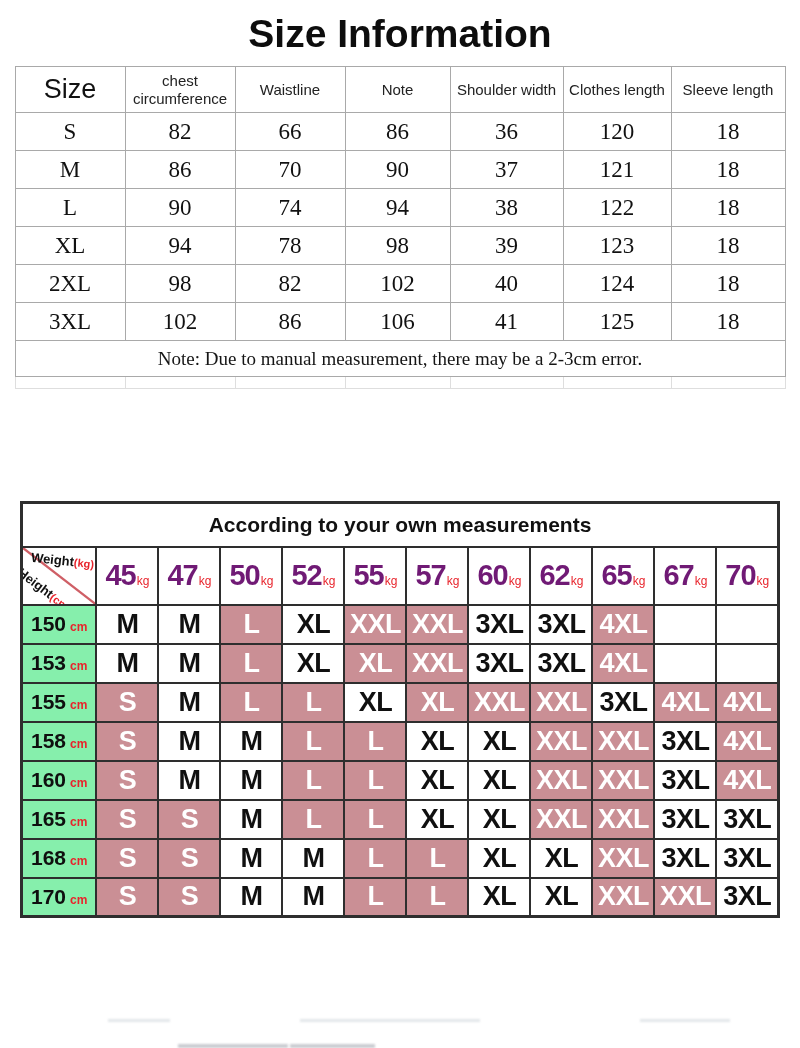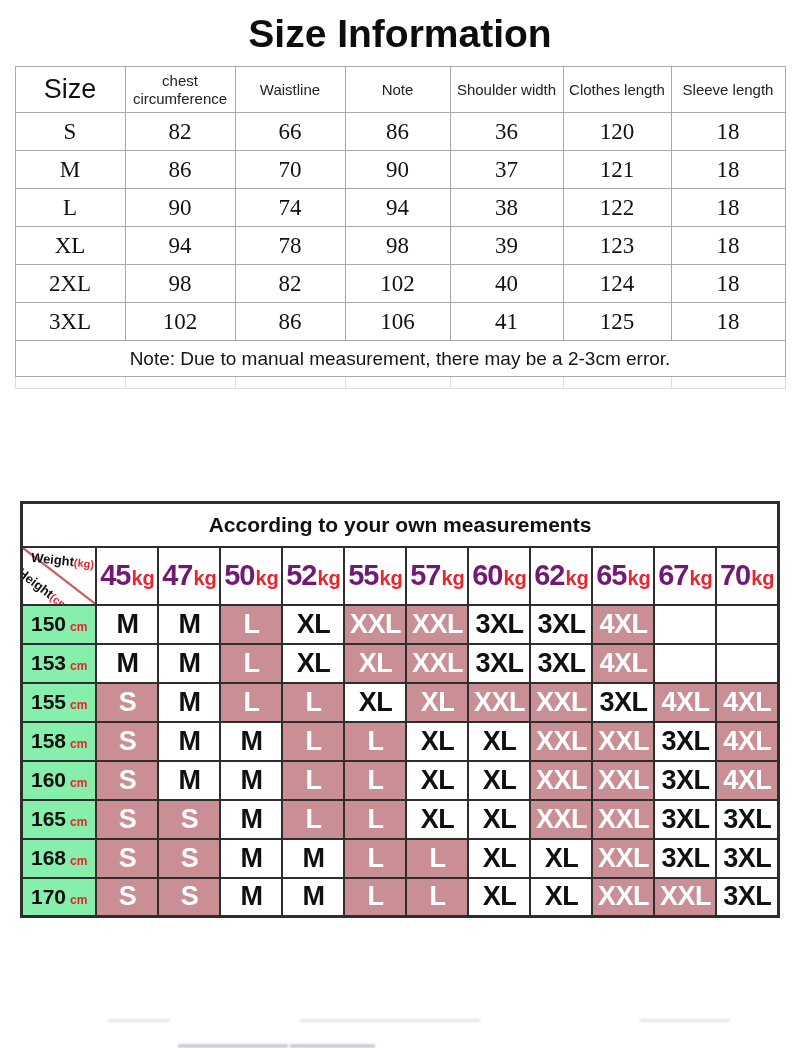--- a/index.html
+++ b/index.html
@@ -34,37 +34,37 @@
   .size-table thead th{
     height:46px;font-weight:normal;font-size:15px;line-height:1.15;color:#222;
   }
   .size-table thead th.size-col-head{font-size:27px;color:#111;}
   .size-table tbody td{
     height:38px;font-family:"Liberation Serif","DejaVu Serif",serif;
     font-size:23px;color:#111;
   }
   .size-table .note-cell{
     height:36px;font-size:19px;color:#151515;
-    font-family:Liberation Sans, sans-serif;
+    font-family:Liberation Serif, serif;
   }
   .size-table tr.ghost td{height:12px;border-color:#dedede}
 
   
   .fit-table{
     width:760px;margin:112px auto 12px auto;
     border:3px solid var(--grid-dark);
   }
   .fit-table th,.fit-table td{
     border:2px solid var(--grid-dark);
     text-align:center;vertical-align:middle;padding:0;
   }
   .fit-title-cell{height:44px;font-size:21px;font-weight:bold;color:#111}
   .fit-table thead th.weight-cell{height:58px;background:#fff}
   .weight-num{font-size:29px;font-weight:bold;color:#701a75;letter-spacing:-1px}
-  .weight-unit{font-size:20px;font-weight:bold;color:var(--red);margin-left:1px}
+  .weight-unit{font-size:12px;font-weight:normal;color:var(--red);margin-left:1px}
 
   .corner{position:relative;overflow:hidden;background:#fff}
   .corner svg{position:absolute;left:0;top:0;width:100%;height:100%}
   .corner-weight{
     position:absolute;top:5px;right:1px;transform:rotate(6deg);
     font-size:13px;white-space:nowrap;
   }
   .corner-height{
     position:absolute;left:1px;top:17px;transform:rotate(37deg);
     transform-origin:left top;font-size:13px;white-space:nowrap;

